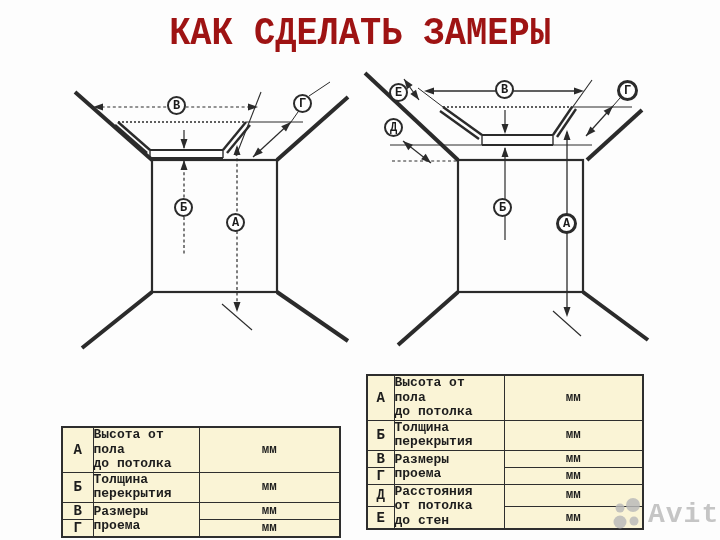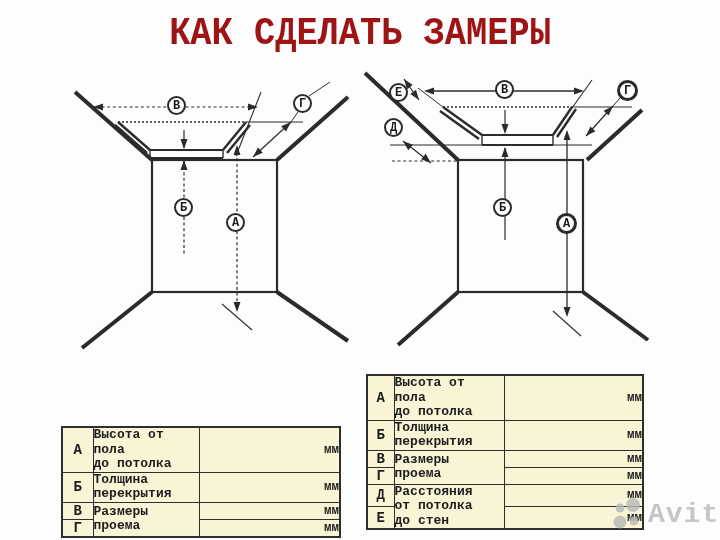--- a/index.html
+++ b/index.html
@@ -15,21 +15,21 @@
   .badge{position:absolute;box-sizing:border-box;width:19px;height:19px;border-radius:50%;
          border:2px solid #2b2b2b;background:#ffffff;color:#1c1c1c;
          display:flex;align-items:center;justify-content:center;
          font-size:12px;font-weight:bold;line-height:1;z-index:5;}
   .badge.bold{width:21px;height:21px;border-width:3.5px;font-size:12px;}
   table.mtable{position:absolute;border-collapse:collapse;table-layout:fixed;
          background:#faf4d6;border:2.5px solid #2e2e2e;z-index:2;}
   table.mtable td{border:1.6px solid #2e2e2e;color:#1d1d1d;padding:0;vertical-align:middle;}
   td.cl{text-align:center;font-weight:bold;font-size:14px;}
   td.cb{font-weight:bold;font-size:13px;line-height:1.12;padding:2px 3px 2px 6px;white-space:pre-line;}
-  td.cm{text-align:right;font-weight:bold;font-size:12.5px;padding-right:15px;}
+  td.cm{text-align:center;font-weight:bold;font-size:12.5px;padding-right:15px;}
   .watermark{position:absolute;left:611px;top:496px;display:flex;align-items:center;gap:3px;
          color:#b9b9b9;opacity:0.82;font-weight:bold;font-size:28px;letter-spacing:1px;z-index:9;}
   .watermark svg{display:block;}
 </style>
 </head>
 <body>
 
 <div class="page">
 
   <div class="title">КАК СДЕЛАТЬ ЗАМЕРЫ</div>

